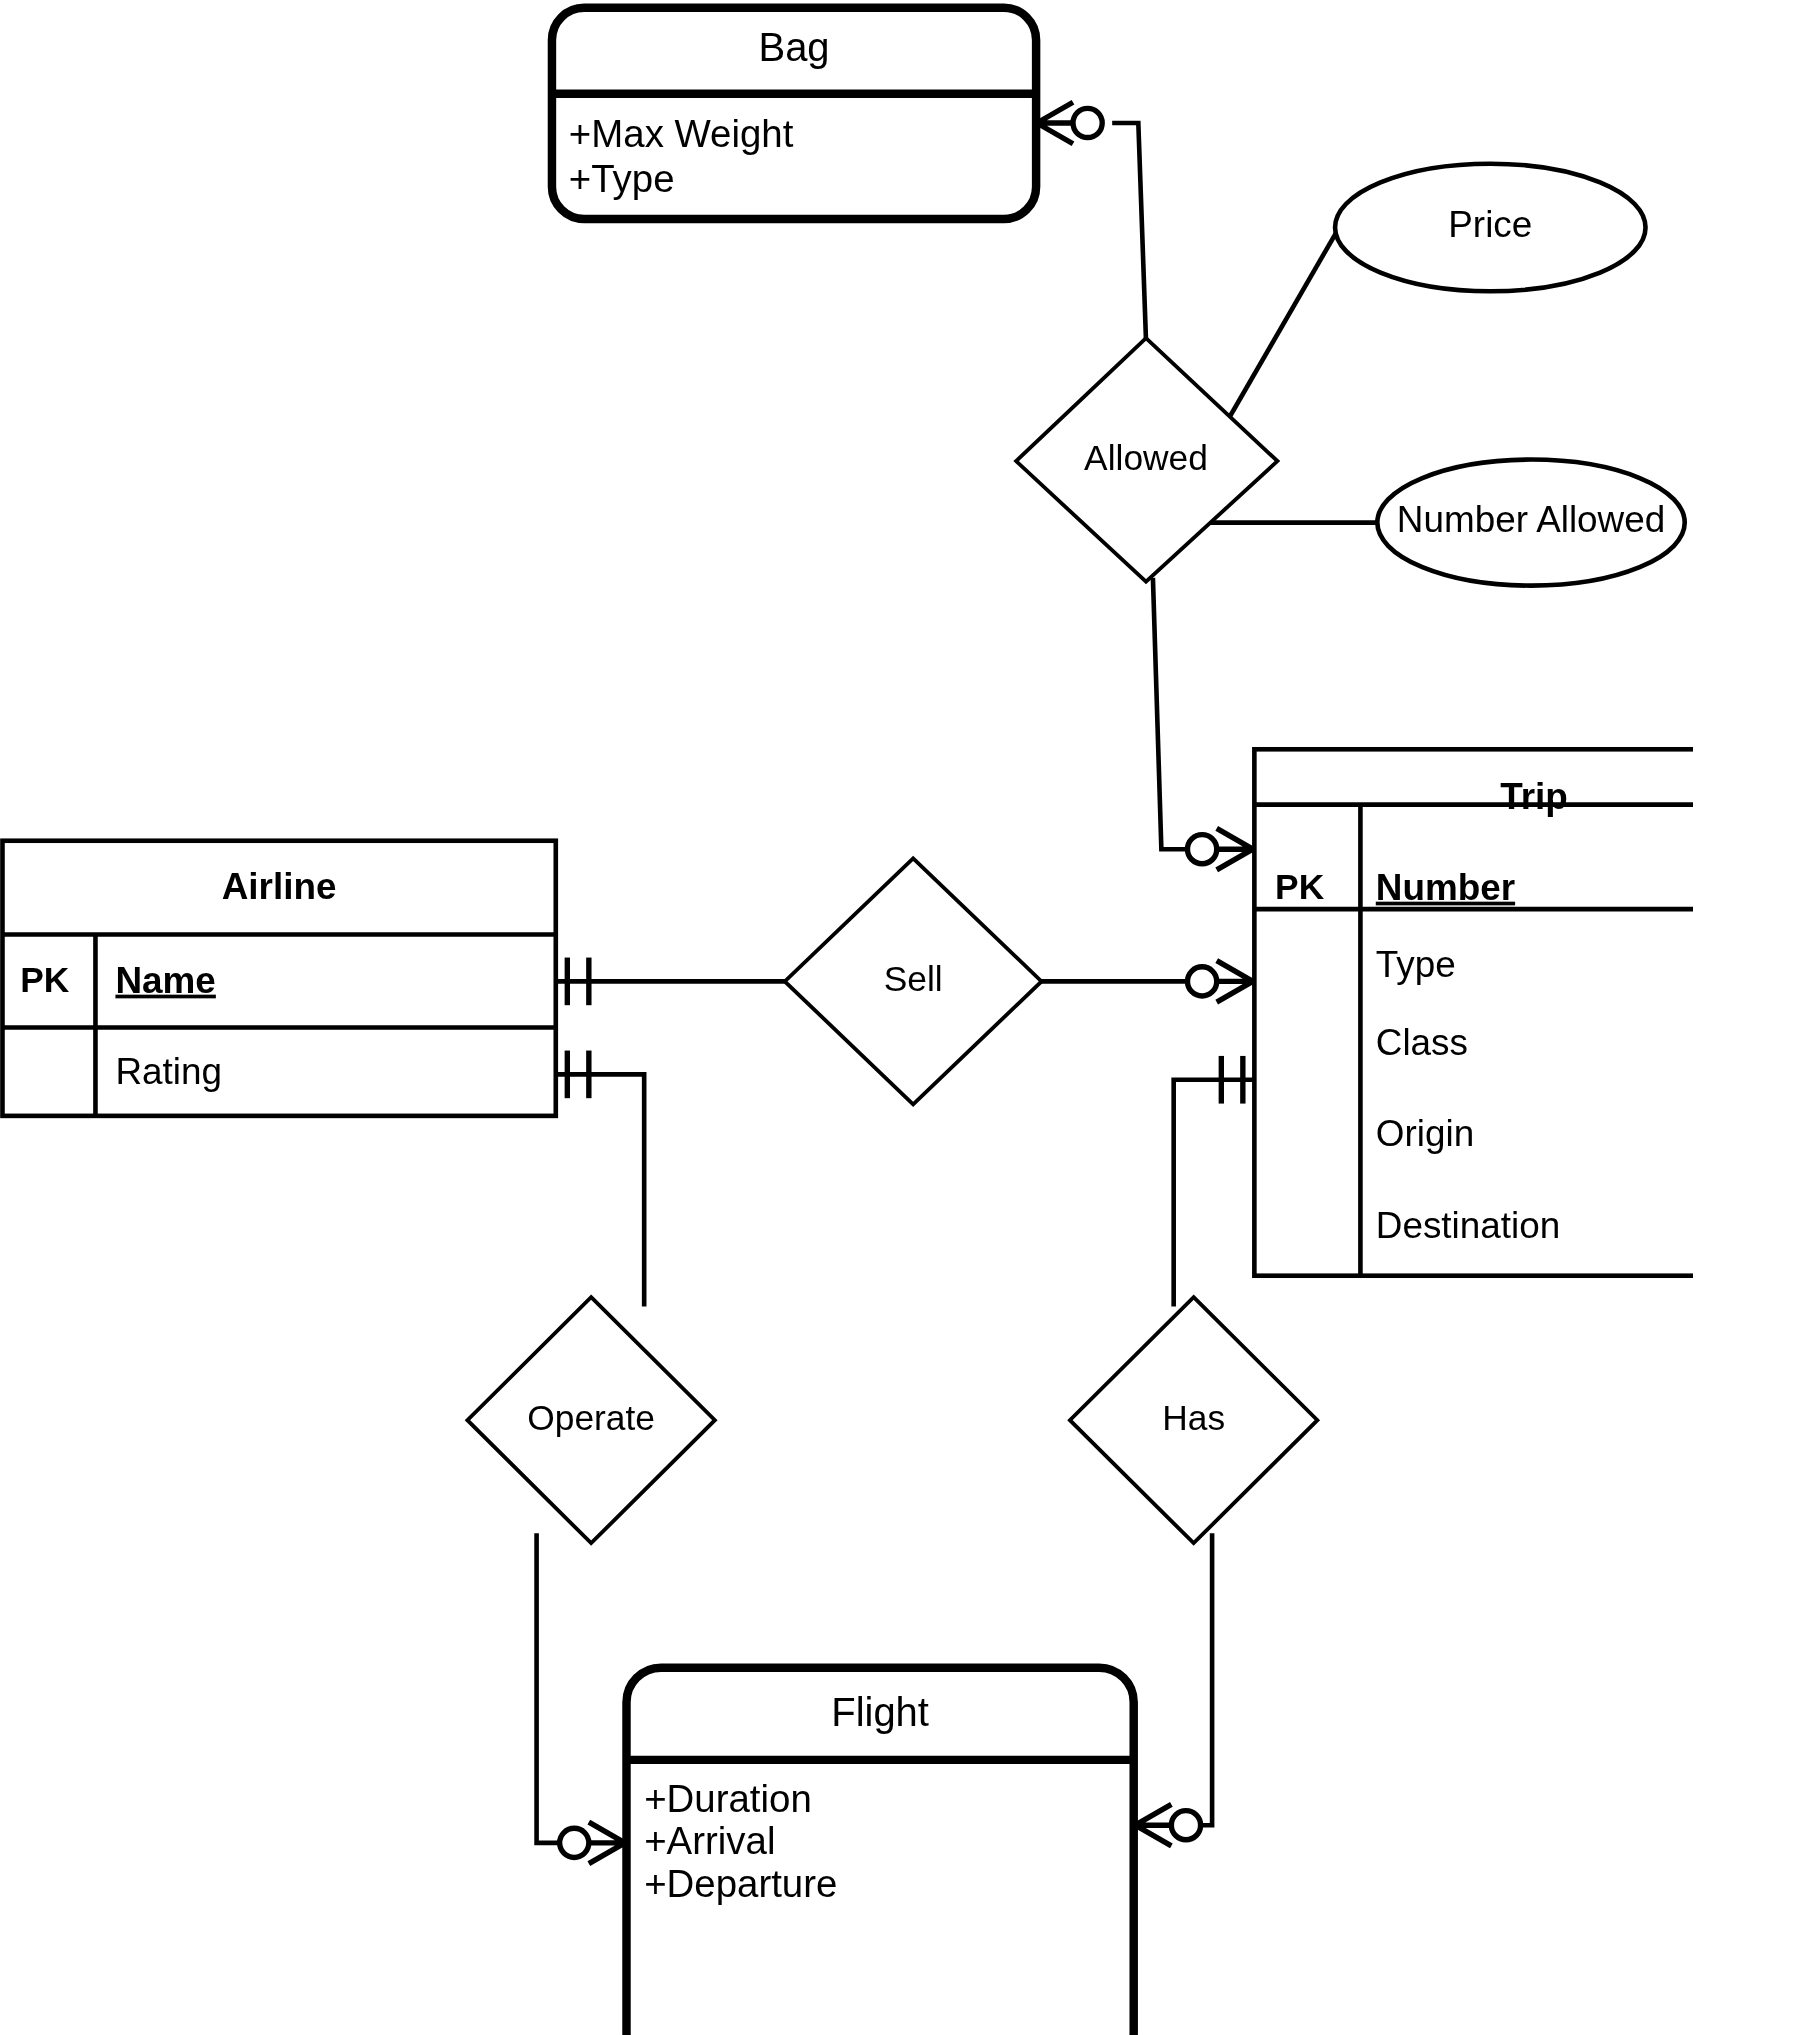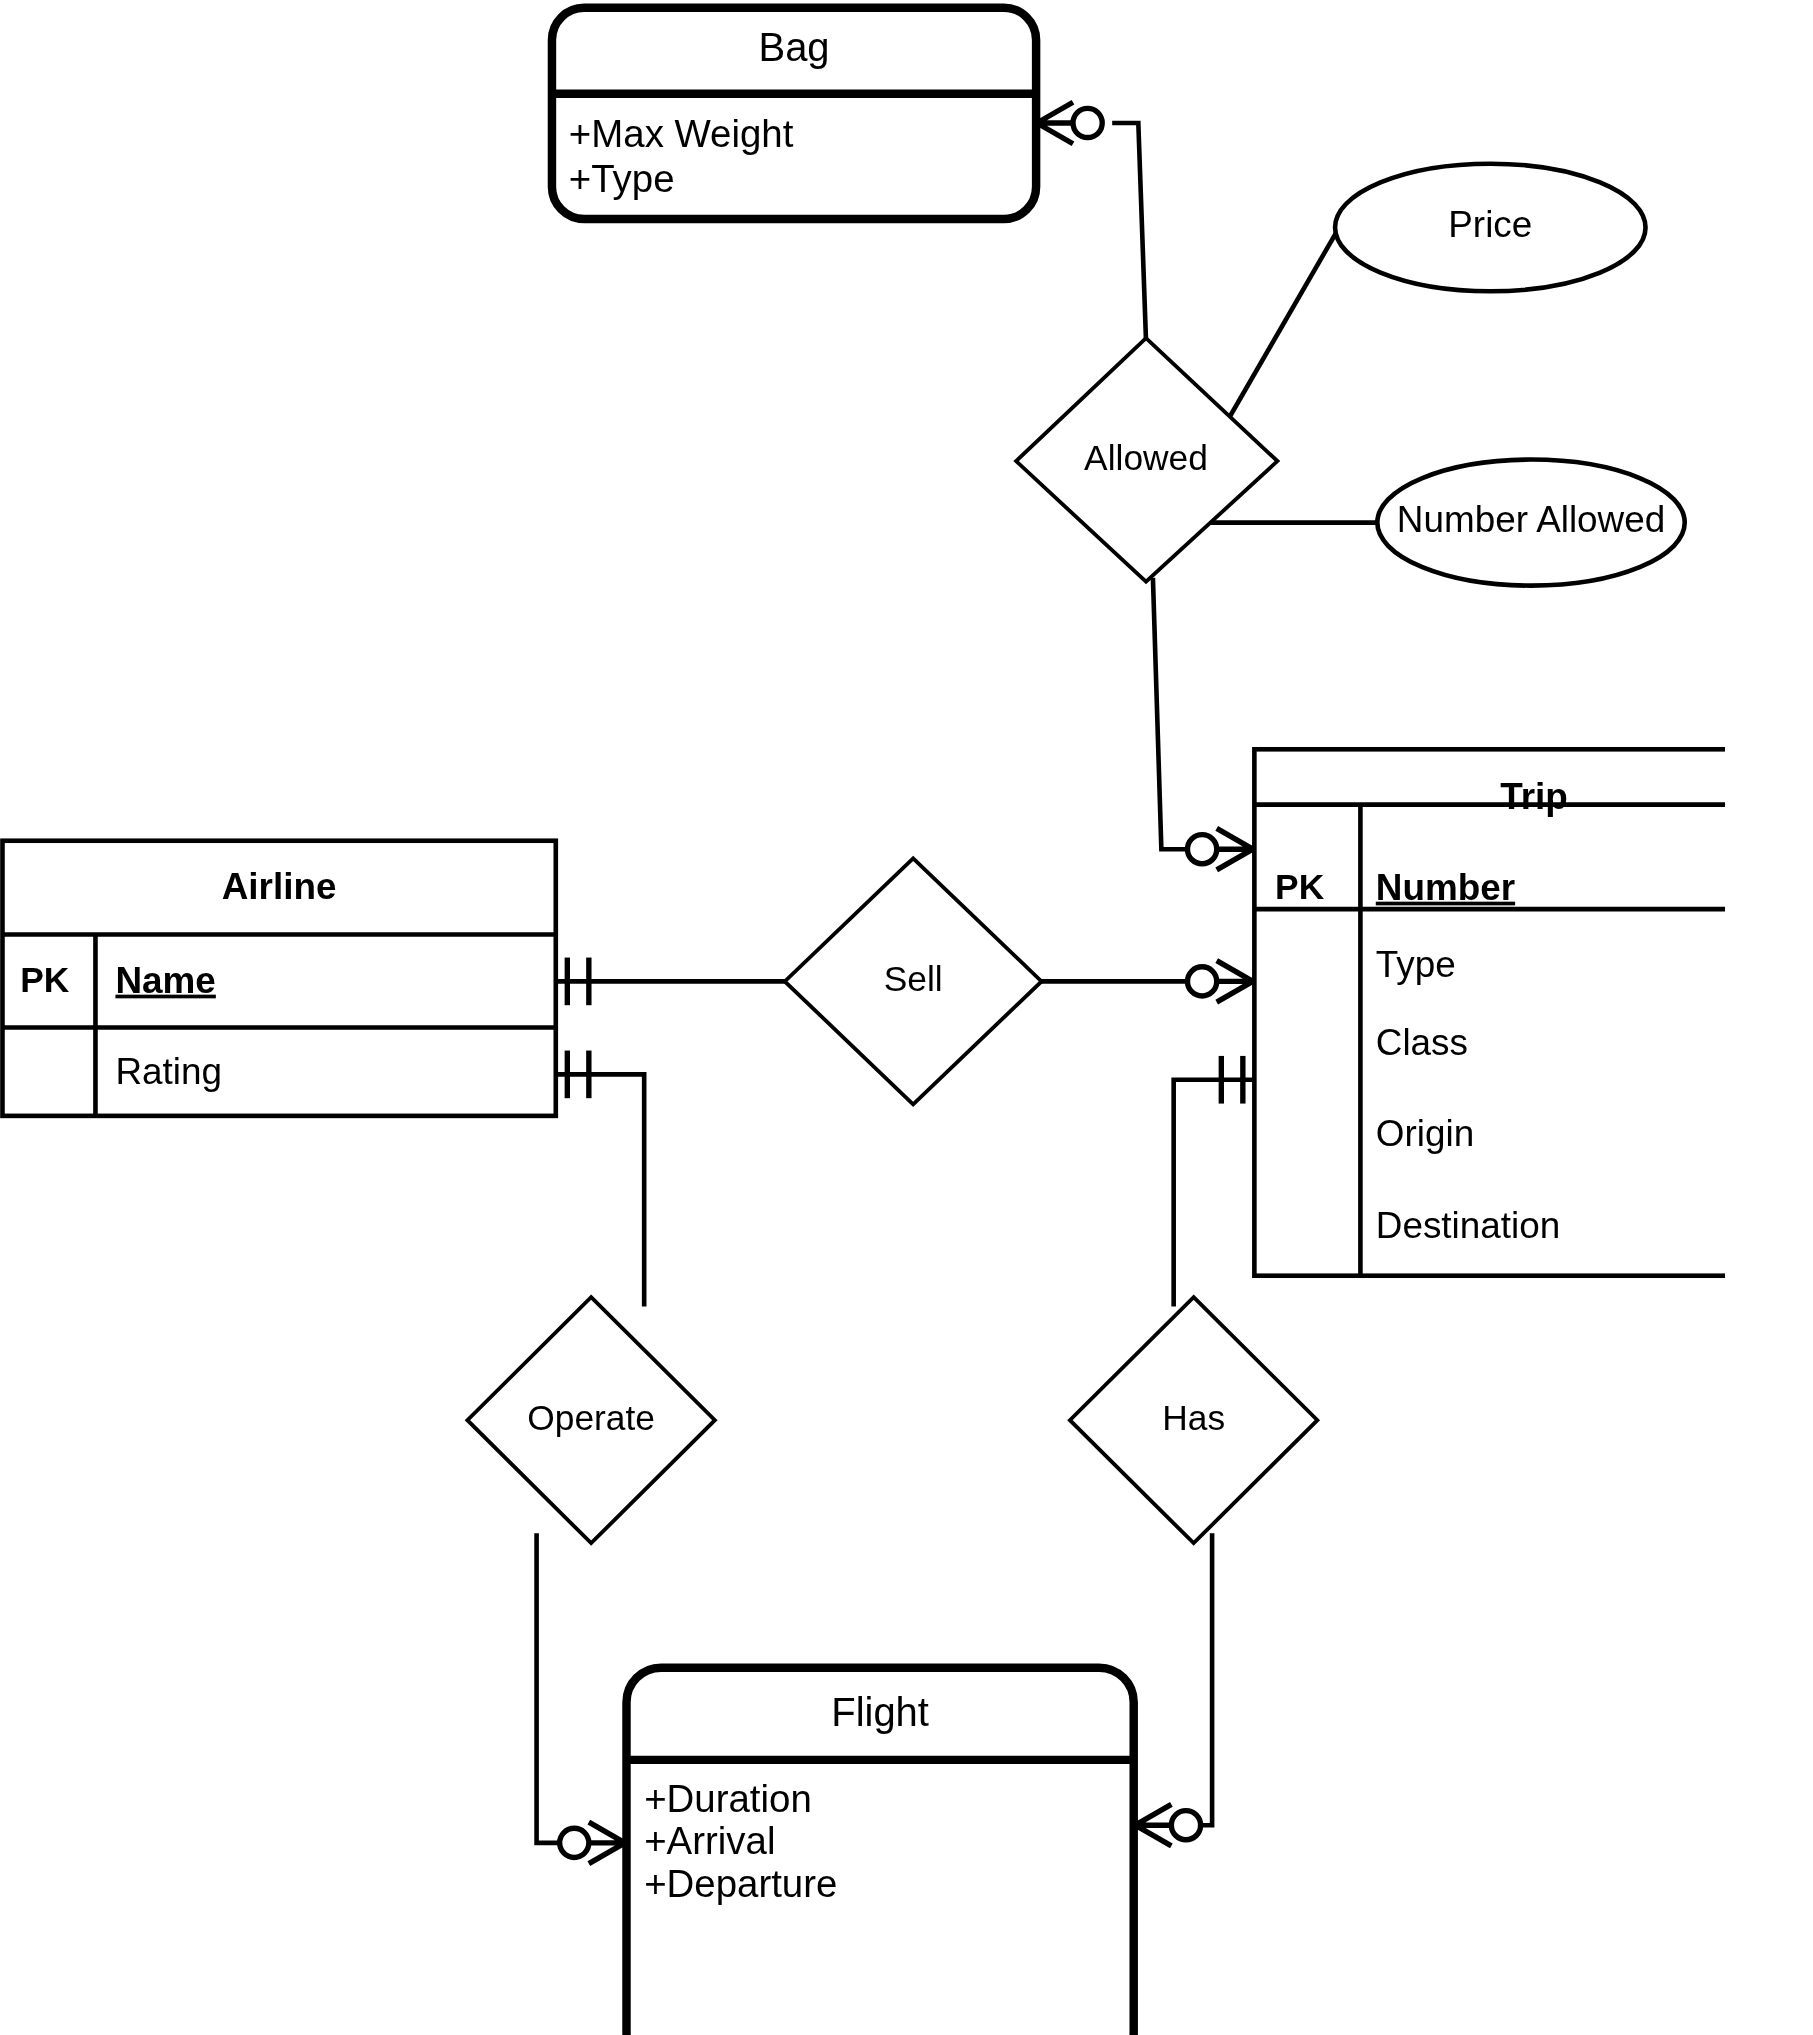--- a/index.html
+++ b/index.html
@@ -9,21 +9,20 @@
   }
   body {
     font-family: "Liberation Sans", sans-serif;
   }
   #diagram-root {
     position: relative;
     width: 1693px;
     height: 2035px;
     background: #ffffff;
     overflow: hidden;
-    padding-left: 32px;
   }
   svg.er-canvas {
     position: absolute;
     top: 0;
     left: 0;
     width: 1814px;
     height: 2035px;
     display: block;
   }
   .entity-box {

